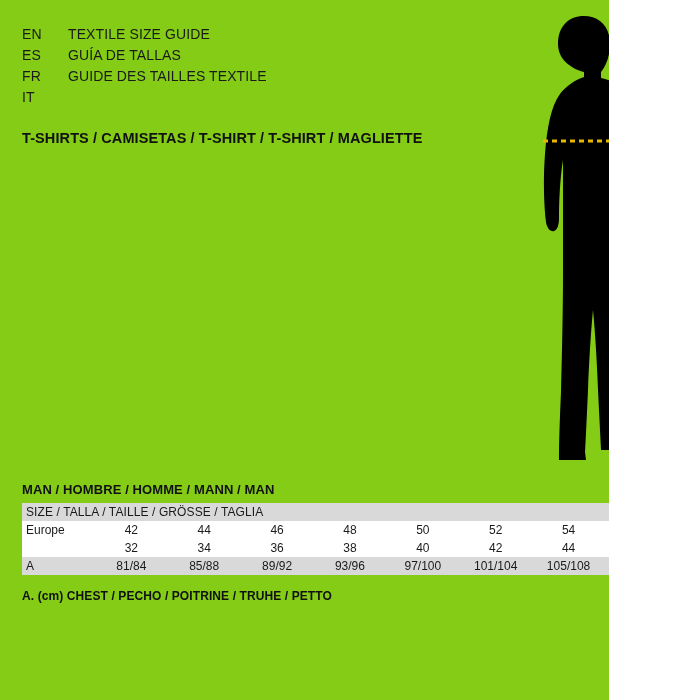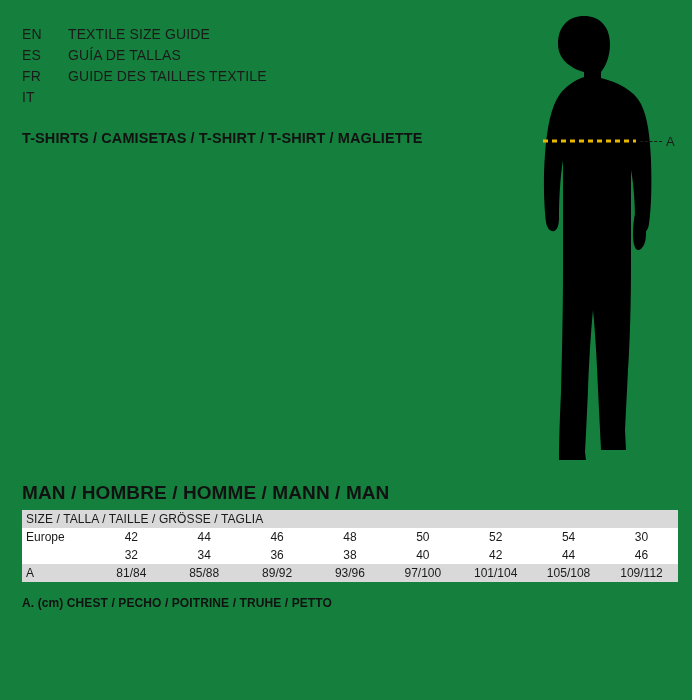--- a/index.html
+++ b/index.html
@@ -6,24 +6,24 @@
     margin: 0;
     padding: 0;
     background: #ffffff;
   }
   body {
     font-family: "Liberation Sans", sans-serif;
     color: #1a1a1a;
   }
   #page {
     position: relative;
-    width: 692px;
+    width: 609px;
     height: 700px;
     overflow: hidden;
-    background: #15803d;
+    background: #84cc16;
   }
 
   
   .lang-block {
     position: absolute;
     top: 26px;
     left: 22px;
     width: 420px;
   }
   .lang-row {
@@ -85,21 +85,21 @@
   }
 
   
   .table-area {
     position: absolute;
     left: 22px;
     top: 482px;
     width: 656px;
   }
   .man-heading {
-    font-size: 19px;
+    font-size: 13px;
     font-weight: bold;
     letter-spacing: 0.1px;
     color: #111111;
     margin-bottom: 6px;
   }
   table.size-table {
     border-collapse: collapse;
     width: 656px;
     table-layout: fixed;
   }

